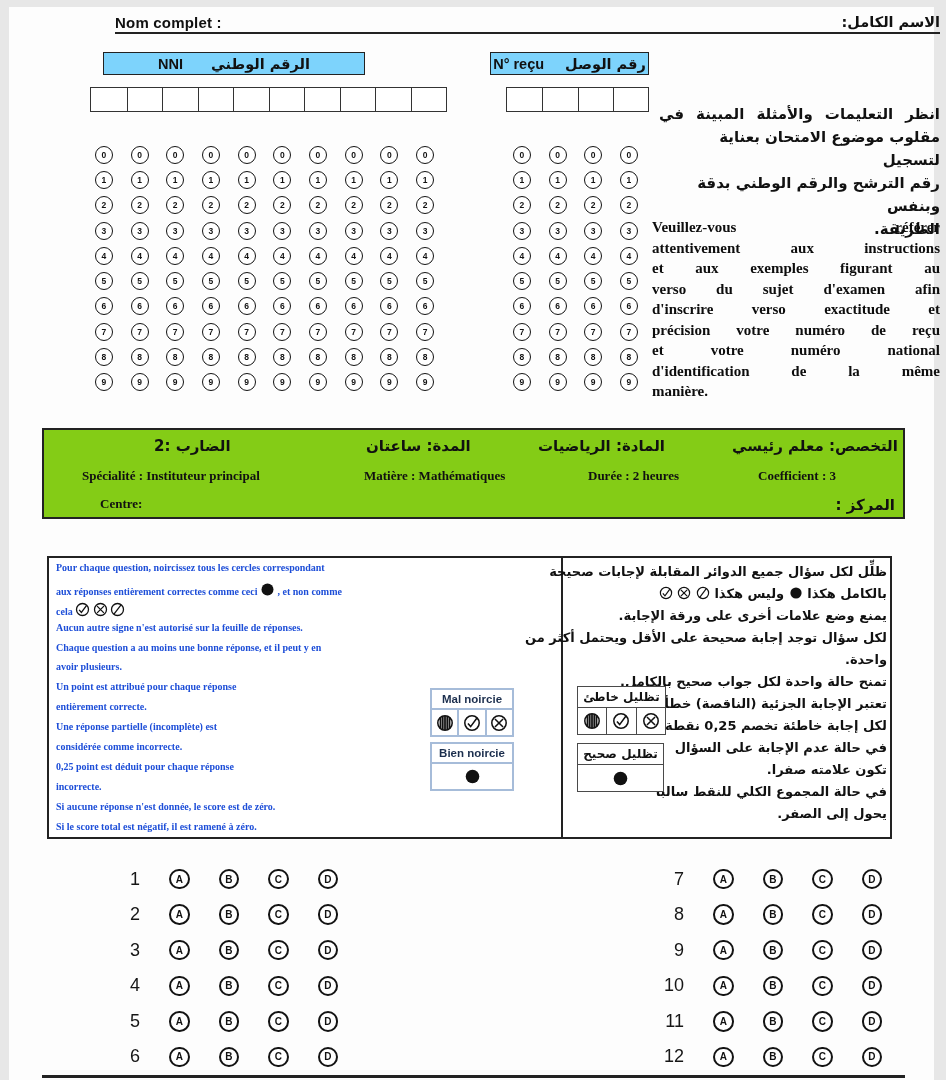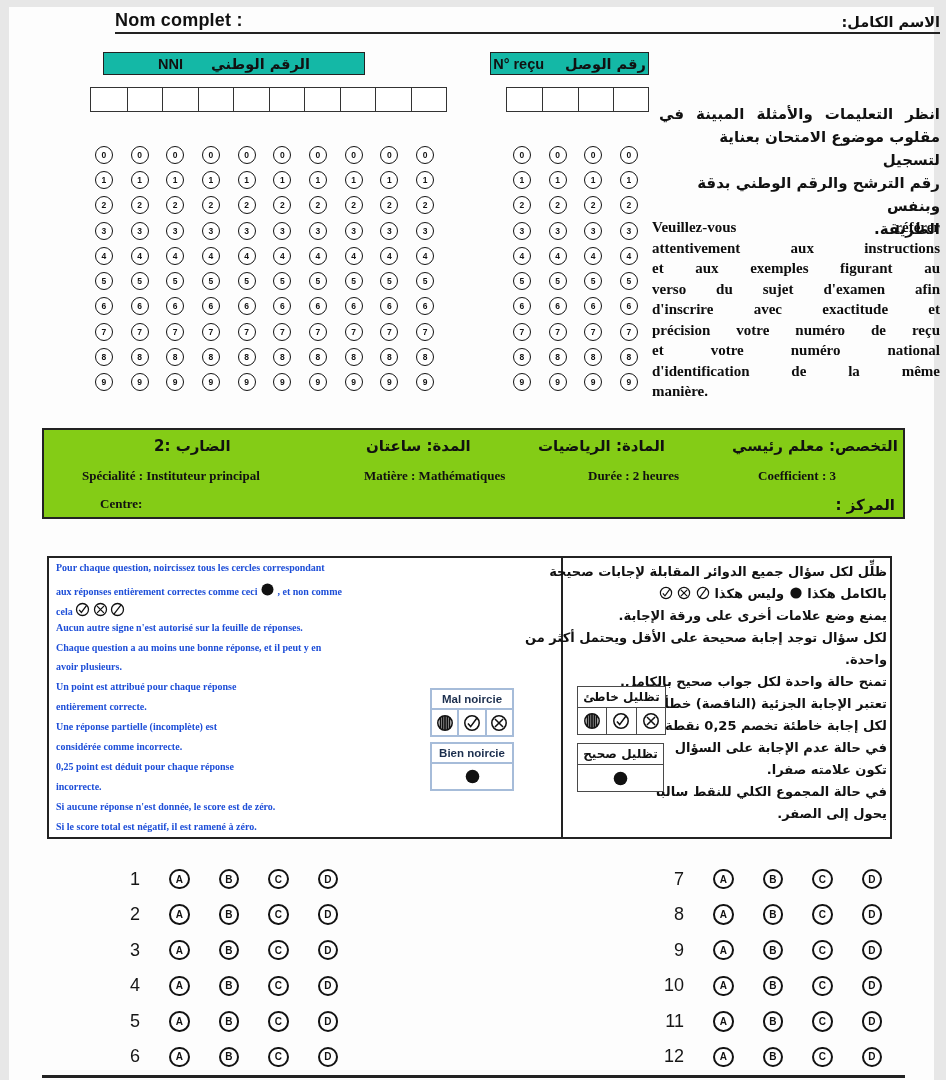--- a/index.html
+++ b/index.html
@@ -13,25 +13,25 @@
   }
   .abs { position:absolute; }
   .paper { left:9px; top:7px; width:925px; height:1073px; background:#fdfdfd; }
 
   .ar { font-family:"DejaVu Sans", sans-serif; font-weight:bold; direction:rtl; }
   .serif { font-family:"Liberation Serif", serif; font-weight:bold; }
 
   
   .name-row { left:115px; top:9px; width:825px; height:25px;
     border-bottom:2px solid #222; display:flex; justify-content:space-between; align-items:flex-end; }
-  .name-fr { font-size:18px; font-weight:600; letter-spacing:.2px; padding-bottom:1px; }
+  .name-fr { font-size:15px; font-weight:600; letter-spacing:.2px; padding-bottom:1px; }
   .name-ar { font-size:14.5px; padding-bottom:2px; }
 
   
-  .hdr-box { border:1.5px solid #222; display:flex; align-items:center; justify-content:center; background:#14b8a6; }
+  .hdr-box { border:1.5px solid #222; display:flex; align-items:center; justify-content:center; background:#7dd3fc; }
   .nni-hdr { left:103px; top:52px; width:262px; height:23px; gap:28px; }
   .recu-hdr { left:490px; top:52px; width:159px; height:23px; gap:21px; }
   .hdr-latin { font-size:14.5px; font-weight:bold; }
   .hdr-ar { font-size:14.5px; }
 
   
   .cellrow { display:grid; border:1px solid #333; background:#fff; }
   .nni-cells { left:90px; top:87px; width:357px; height:25px; grid-template-columns:repeat(10,1fr); }
   .recu-cells { left:506px; top:87px; width:143px; height:25px; grid-template-columns:repeat(4,1fr); }
   .cell { border-left:1px solid #333; }
@@ -568,21 +568,21 @@
     <div class="jline">انظر التعليمات والأمثلة المبينة في</div>
     <div class="jline">مقلوب موضوع الامتحان بعناية لتسجيل</div>
     <div class="jline">رقم الترشح والرقم الوطني بدقة وبنفس</div>
     <div>الطريقة.</div>
   </div>
 <div class="abs serif note-fr" id="note-fr">
     <div class="jline">Veuillez-vous référer</div>
     <div class="jline">attentivement aux instructions</div>
     <div class="jline">et aux exemples figurant au</div>
     <div class="jline">verso du sujet d'examen afin</div>
-    <div class="jline">d'inscrire avec exactitude et</div>
+    <div class="jline">d'inscrire verso exactitude et</div>
     <div class="jline">précision votre numéro de reçu</div>
     <div class="jline">et votre numéro national</div>
     <div class="jline">d'identification de la même</div>
     <div>manière.</div>
   </div>
 
 <div class="abs info-box">
   <span class="ar i-ar" style="left:110px">الضارب :2</span>
   <span class="ar i-ar" style="left:322px">المدة: ساعتان</span>
   <span class="ar i-ar" style="left:494px">المادة: الرياضيات</span>

